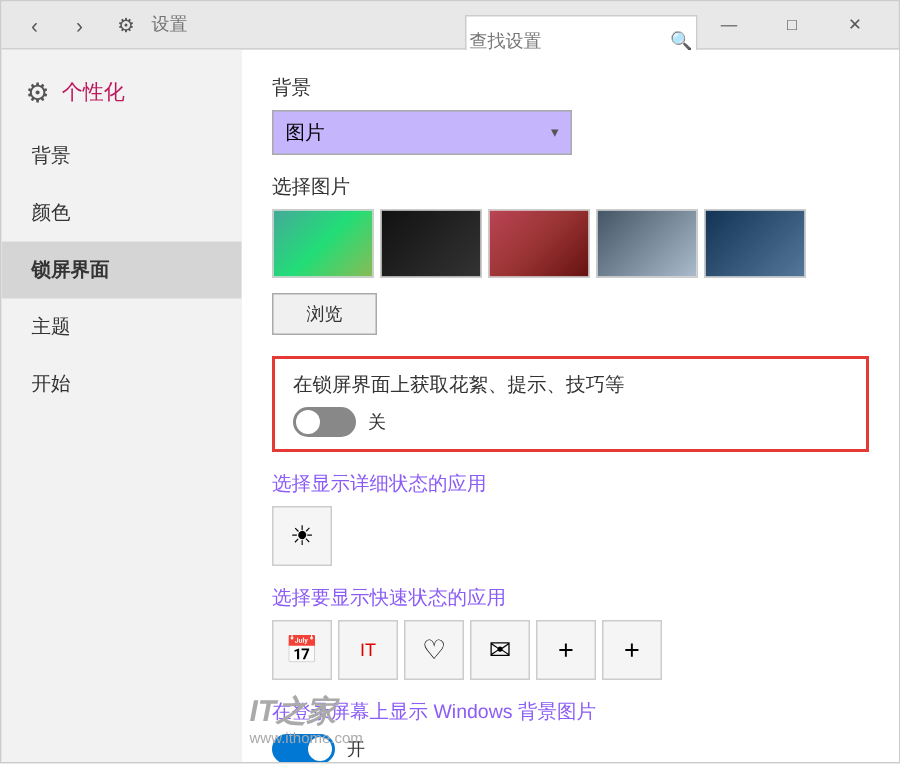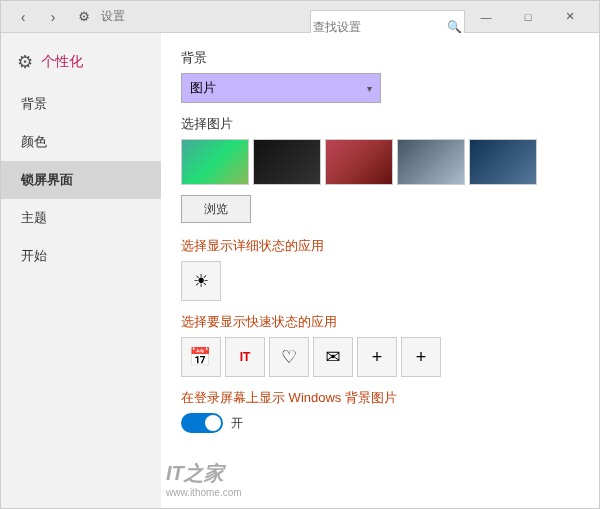--- a/index.html
+++ b/index.html
@@ -203,21 +203,21 @@
     .toggle.on .toggle-knob { right: 2px; left: auto; }
     .toggle-label {
       font-size: 12px;
       color: #333;
     }
     .detail-section {
       margin-bottom: 12px;
     }
     .detail-section-label {
       font-size: 13px;
-      color: #c2410c;
+      color: #8b5cf6;
       margin-bottom: 6px;
     }
     .app-icon-box {
       width: 40px;
       height: 40px;
       border: 1px solid #ccc;
       background: #f5f5f5;
       display: flex;
       align-items: center;
       justify-content: center;
@@ -349,38 +349,47 @@
         <div class="image-thumb thumb-1"></div>
         <div class="image-thumb thumb-2"></div>
         <div class="image-thumb thumb-3"></div>
         <div class="image-thumb thumb-4"></div>
       </div>
 
       <div class="browse-btn">
         <span>浏览</span>
       </div>
 
+      <div class="highlight-box">
+        <div class="section-label">在锁屏界面上获取花絮、提示、技巧等</div>
+        <div class="toggle-row">
+          <div class="toggle off">
+            <div class="toggle-knob"></div>
+          </div>
+          <span class="toggle-label">关</span>
+        </div>
+      </div>
 
       <div class="detail-section">
         <div class="detail-section-label">选择显示详细状态的应用</div>
         <div class="app-icons-row">
           <div class="app-icon-box">
             <span class="app-icon-inner">☀</span>
           </div>
         </div>
       </div>
 
       <div class="detail-section">
         <div class="detail-section-label">选择要显示快速状态的应用</div>
         <div class="app-icons-row">
           <div class="app-icon-box">
             <span class="app-icon-inner">📅</span>
           </div>
           <div class="app-icon-box">
-            <span class="app-icon-inner" style="font-size:12px; font-weight:bold; color:#d00;">IT</span>
+            <span class="app-icon-inner" style="font-size:12px; font-weight:normal; color:#d00;">IT</span>
           </div>
           <div class="app-icon-box">
             <span class="app-icon-inner">♡</span>
           </div>
           <div class="app-icon-box">
             <span class="app-icon-inner">✉</span>
           </div>
           <div class="app-icon-box">
             <span class="app-icon-inner">+</span>
           </div>

